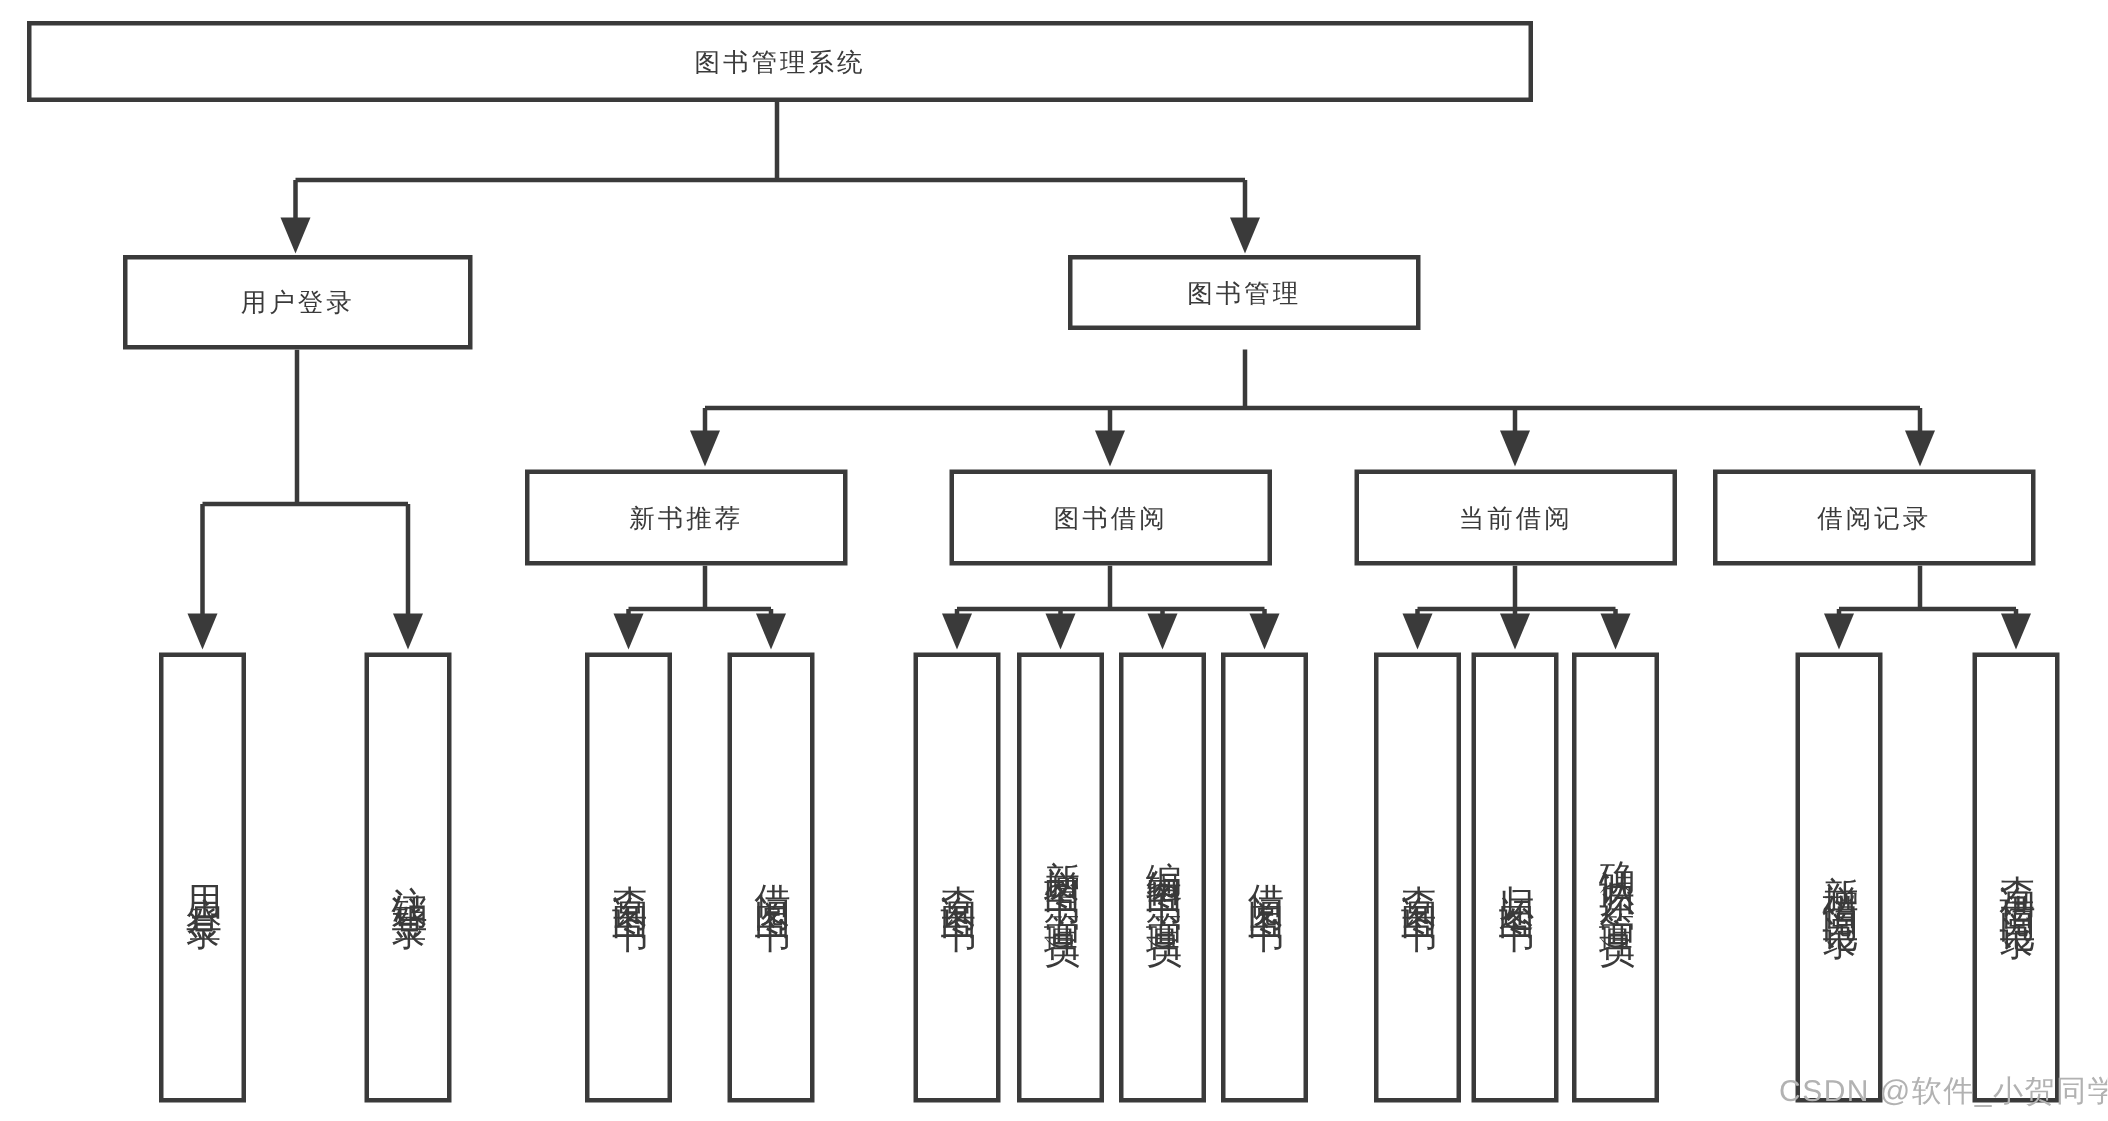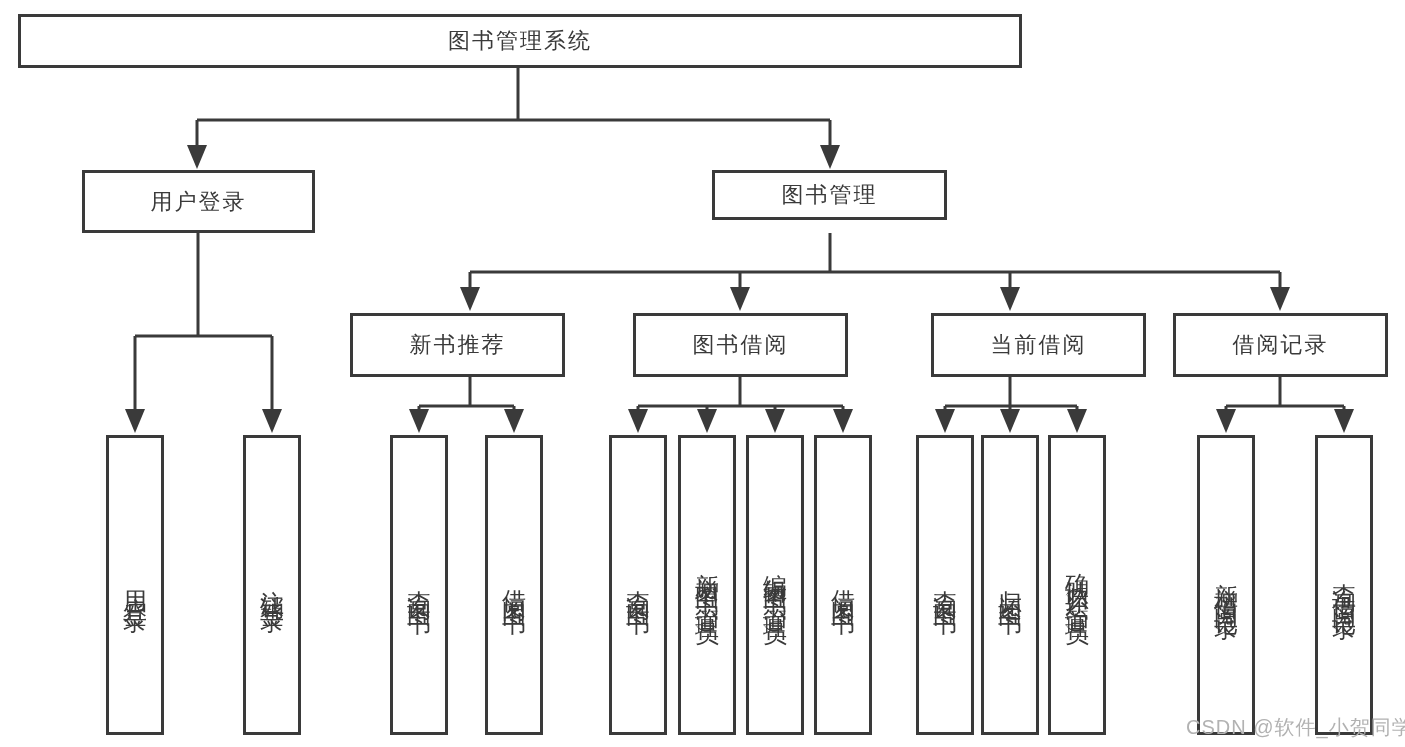--- a/index.html
+++ b/index.html
@@ -20,21 +20,21 @@
     position: absolute;
     box-sizing: border-box;
     border: 3px solid #3a3a3a;
     background: #ffffff;
     display: flex;
     align-items: center;
     justify-content: center;
     text-align: center;
     z-index: 2;
   }
-  .h { font-size: 22px; letter-spacing: 2px; }
+  .h { font-size: 17px; letter-spacing: 2px; }
   .v {
     writing-mode: vertical-lr;
     text-orientation: mixed;
     font-size: 24px;
     letter-spacing: 7px;
     padding: 6px 0;
   }
   .watermark {
     position: absolute;
     left: 1186px;
@@ -91,22 +91,22 @@
     </g>
   </svg>
 
   <div class="node h" style="left:18px;top:14px;width:1004px;height:54px">图书管理系统</div>
 
   <div class="node h" style="left:82px;top:170px;width:233px;height:63px">用户登录</div>
   <div class="node h" style="left:712px;top:170px;width:235px;height:50px">图书管理</div>
 
   <div class="node h" style="left:350px;top:313px;width:215px;height:64px">新书推荐</div>
   <div class="node h" style="left:633px;top:313px;width:215px;height:64px">图书借阅</div>
-  <div class="node h" style="left:931px;top:313px;width:215px;height:64px">当前借阅</div>
-  <div class="node h" style="left:1173px;top:313px;width:215px;height:64px">借阅记录</div>
+  <div class="node h" style="left:903px;top:313px;width:215px;height:64px">当前借阅</div>
+  <div class="node h" style="left:1142px;top:313px;width:215px;height:64px">借阅记录</div>
 
   <div class="node v" style="left:106px;top:435px;width:58px;height:300px">用户登录</div>
   <div class="node v" style="left:243px;top:435px;width:58px;height:300px">注销登录</div>
 
   <div class="node v" style="left:390px;top:435px;width:58px;height:300px">查询图书</div>
   <div class="node v" style="left:485px;top:435px;width:58px;height:300px">借阅图书</div>
 
   <div class="node v" style="left:609px;top:435px;width:58px;height:300px">查询图书</div>
   <div class="node v" style="left:678px;top:435px;width:58px;height:300px">新增图书（管理员）</div>
   <div class="node v" style="left:746px;top:435px;width:58px;height:300px">编辑图书（管理员）</div>

